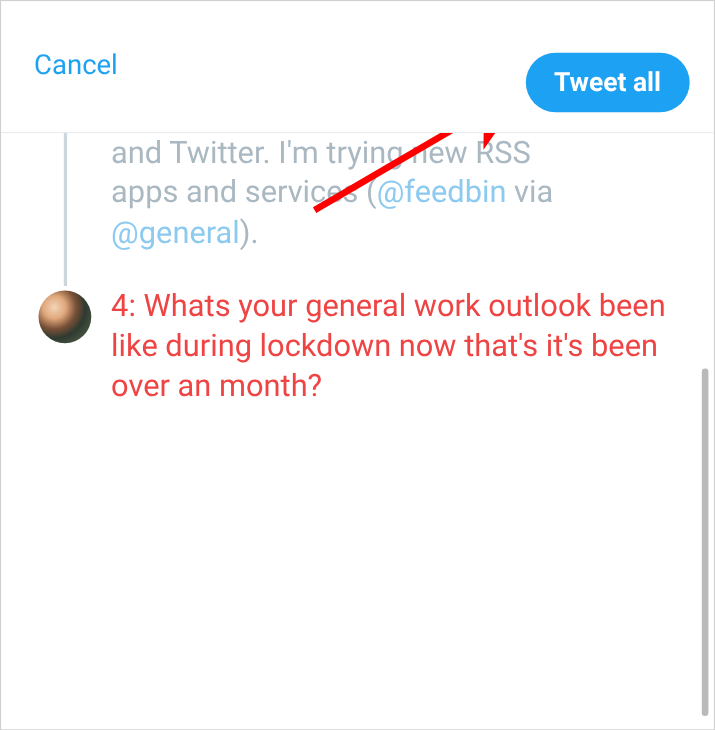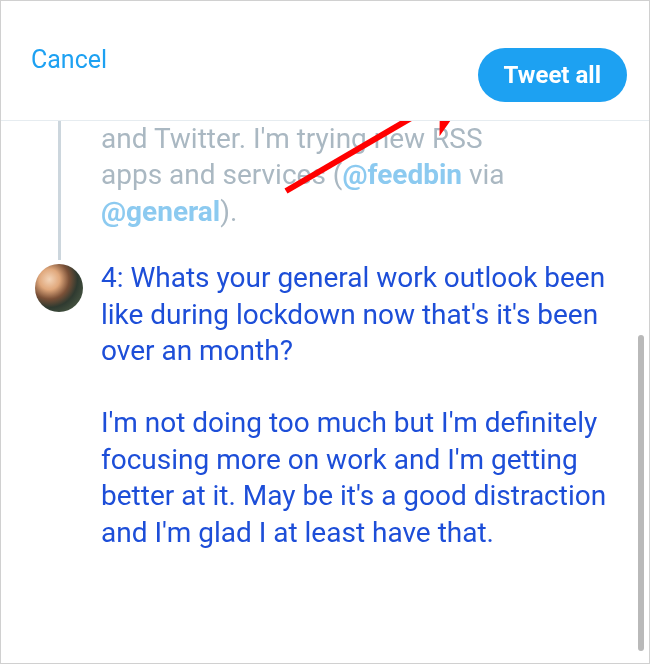--- a/index.html
+++ b/index.html
@@ -57,42 +57,41 @@
       bottom: 0;
       width: 3px;
       background: #ccd6dd;
     }
     .tweet-prev .line1 {
       white-space: nowrap;
       overflow: hidden;
     }
     .tweet-prev .mention {
       color: #8ccaf0;
-      font-weight: bold;
     }
     .tweet-current {
       display: flex;
       padding: 0 28px 20px 34px;
     }
     .avatar {
       width: 48px;
       height: 48px;
       border-radius: 50%;
       flex-shrink: 0;
       margin-right: 18px;
       margin-top: 4px;
       background: radial-gradient(circle at 30% 32%, #f3d4b8 0%, #e0a87c 22%, #7a5037 42%, #2f3a30 60%, #5a6b50 100%);
       position: relative;
       overflow: hidden;
     }
     .tweet-body {
       flex: 1;
       font-size: 28px;
       line-height: 1.3;
-      color: #1d4ed8;
+      color: #ef4444;
     }
     .tweet-body p {
       margin-bottom: 36px;
     }
     .tweet-body p:last-child { margin-bottom: 0; }
     .arrow {
       position: absolute;
       z-index: 10;
       pointer-events: none;
     }
@@ -121,21 +120,20 @@
     <div class="line1">and Twitter. I'm trying new RSS</div>
     <div>
       <span>apps and services (</span><span class="mention">@feedbin</span><span> via </span><span class="mention">@general</span><span>).</span>
     </div>
   </div>
 
   <div class="tweet-current">
     <div class="avatar"></div>
     <div class="tweet-body">
       <p>4: Whats your general work outlook been like during lockdown now that's it's been over an month?</p>
-      <p>I'm not doing too much but I'm definitely focusing more on work and I'm getting better at it. May be it's a good distraction and I'm glad I at least have that.</p>
     </div>
   </div>
 
   <svg class="arrow" style="left:280px; top:-50px;" width="220" height="130" viewBox="0 0 220 130">
     <defs>
       <marker id="ah" markerWidth="12" markerHeight="12" refX="9" refY="5" orient="auto">
         <path d="M0,0 L11,5 L0,10 L3,5 Z" fill="#ff0000"></path>
       </marker>
     </defs>
     <line x1="5" y1="120" x2="190" y2="12" stroke="#ff0000" stroke-width="6" marker-end="url(#ah)"></line>

